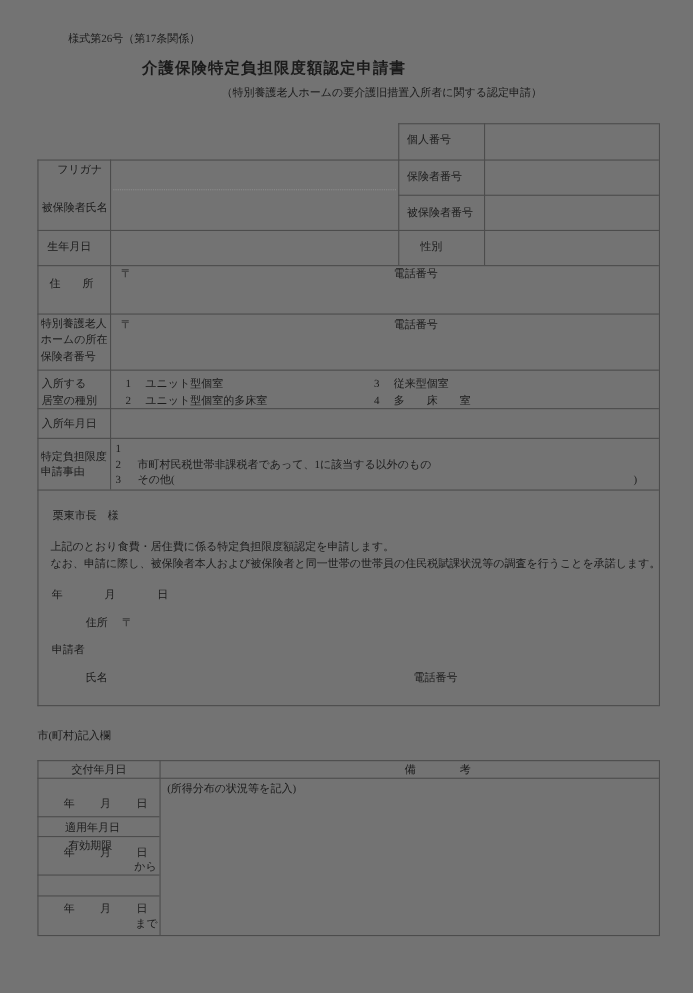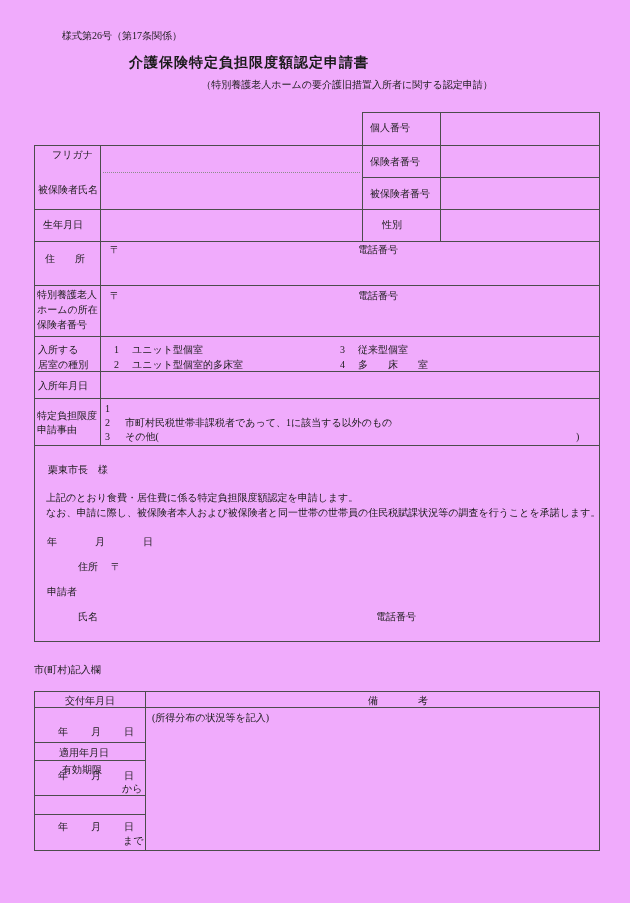--- a/index.html
+++ b/index.html
@@ -1,19 +1,19 @@
 <!DOCTYPE html>
 <html><head>
 <meta charset="utf-8">
 <style>
   html,body{margin:0;padding:0;background:#ffffff;}
   .page{
     position:relative;
     width:630px;height:903px;
-    background:#f0abfc;
+    background:#737373;
     font-family:"Liberation Serif","DejaVu Serif",serif;
     color:#1b1b1b;
     overflow:hidden;
   }
   .t{
     position:absolute;
     font-size:10px;
     line-height:12px;
     white-space:pre;
     color:#1b1b1b;

